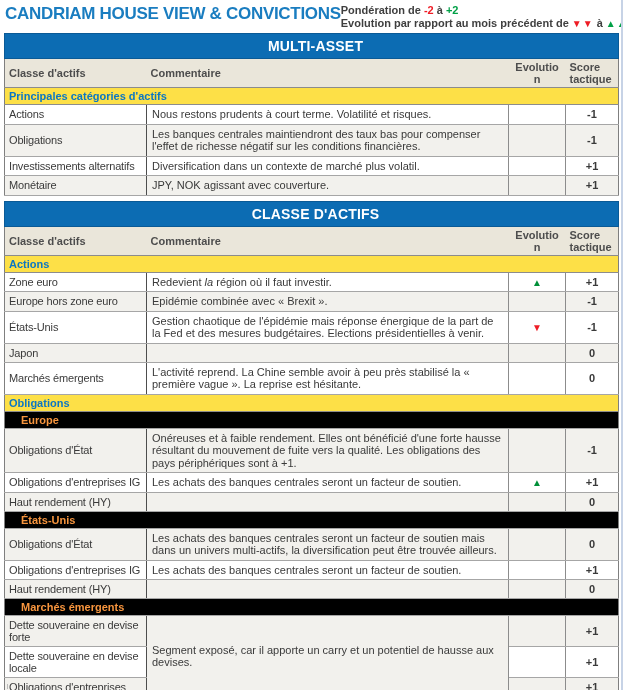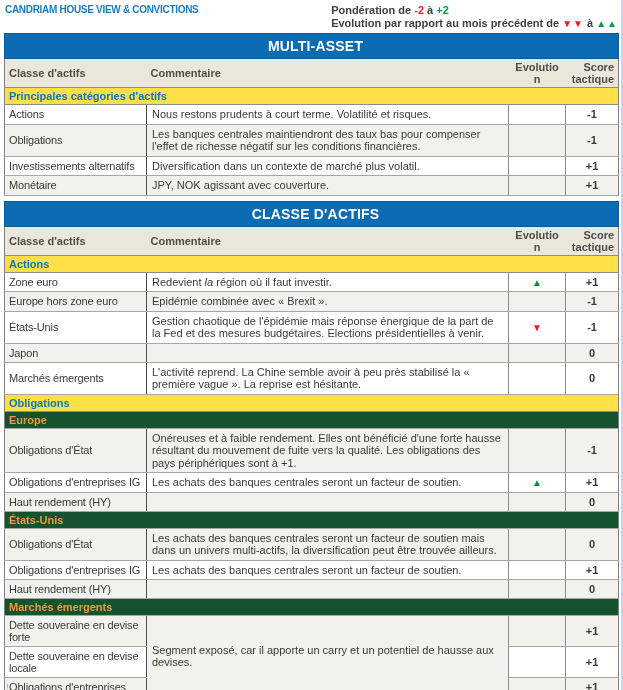--- a/index.html
+++ b/index.html
@@ -4,21 +4,21 @@
 <style>
   html,body{margin:0;padding:0;}
   body{
     width:623px;height:690px;background:#ffffff;position:relative;
     font-family:"Liberation Sans","DejaVu Sans",sans-serif;overflow:hidden;
   }
   .right-strip{position:absolute;top:0;right:0;width:2px;height:690px;background:#c7d3e6;}
   .artifact-tick{position:absolute;left:7px;top:684px;width:1px;height:5px;background:#b9b9b9;}
 
   .topbar{display:flex;justify-content:space-between;align-items:flex-start;padding:4px 5px 2px 5px;height:27px;}
-  .doc-title{color:#1a7dc0;font-weight:bold;font-size:10px;letter-spacing:-0.3px;white-space:nowrap;}
+  .doc-title{color:#1a7dc0;font-weight:bold;font-size:17px;letter-spacing:-0.3px;white-space:nowrap;}
   .legend{text-align:left;font-size:11px;font-weight:bold;color:#3f3f3f;line-height:13px;white-space:nowrap;}
   .red{color:#ee1c25;}
   .green{color:#00a046;}
   .tri-legend{font-size:10px;letter-spacing:1px;}
 
   table.tbl{
     border-collapse:collapse;table-layout:fixed;width:614px;margin-left:4px;
     border:1px solid #7f7f7f;
   }
   table.tbl td{font-size:11px;color:#3a3a3a;vertical-align:middle;word-wrap:break-word;}
@@ -26,30 +26,30 @@
   tr.banner td{
     background:#0c6cb3;color:#ffffff;font-weight:bold;font-size:14px;
     padding:4px 0 4px 8px;border:1px solid #0a5a96;letter-spacing:0.2px;text-align:center;
   }
   tr.cols td{
     background:#eae6da;color:#4d4d4d;font-weight:bold;
     border-top:1px solid #8c8c8c;border-bottom:1px solid #8c8c8c;
     padding:2px 4px;line-height:12px;
   }
   tr.cols td.h-evo{text-align:center;}
-  tr.cols td.h-score{text-align:right;}
+  tr.cols td.h-score{text-align:left;}
   tr.sub td{
     background:#fde047;color:#0b76c4;font-weight:bold;
     border-top:1px solid #8c8c8c;border-bottom:1px solid #8c8c8c;
     padding:2px 4px;
   }
   tr.orange td{
-    background:#14532d;color:#f7953e;font-weight:bold;
+    background:#000000;color:#f7953e;font-weight:bold;
     border-top:1px solid #a6a6a6;border-bottom:1px solid #a6a6a6;
-    padding:2px 4px;
+    padding:2px 16px;
   }
 
   tr.row td{border-top:1px solid #a6a6a6;border-bottom:1px solid #a6a6a6;background:#ffffff;}
   tr.row.alt td{background:#f2f1ed;}
   td.c-label{
     padding:3px 2px 3px 4px;border-right:1px solid #4d4d4d;
     font-size:10.5px;letter-spacing:-0.15px;line-height:12px;color:#333333;
   }
   td.c-comment{
     padding:3px 5px;line-height:12.5px;border-right:1px solid #8c8c8c;color:#3a3a3a;

